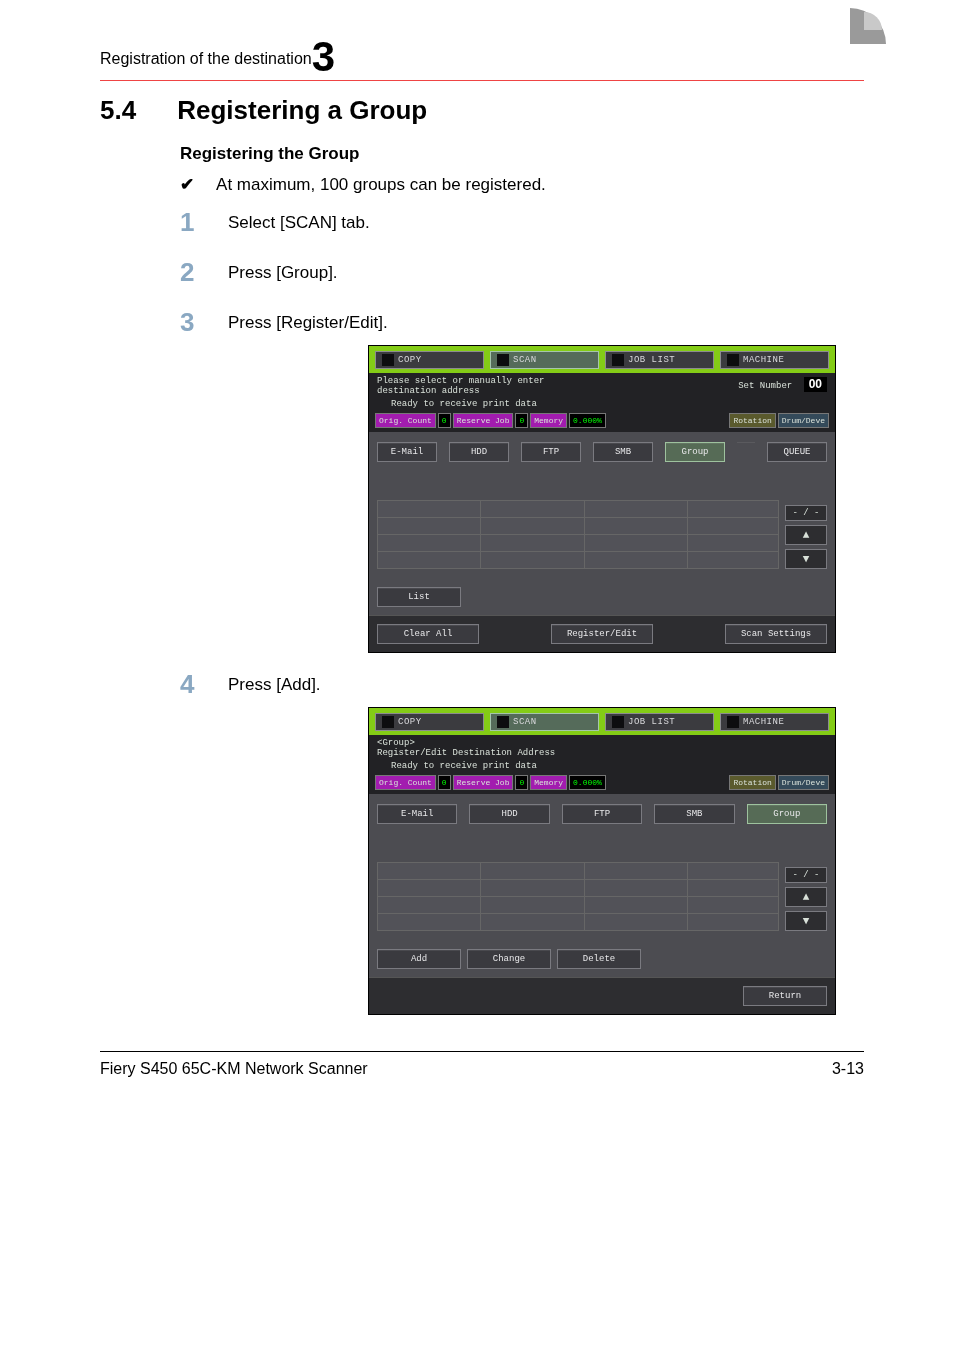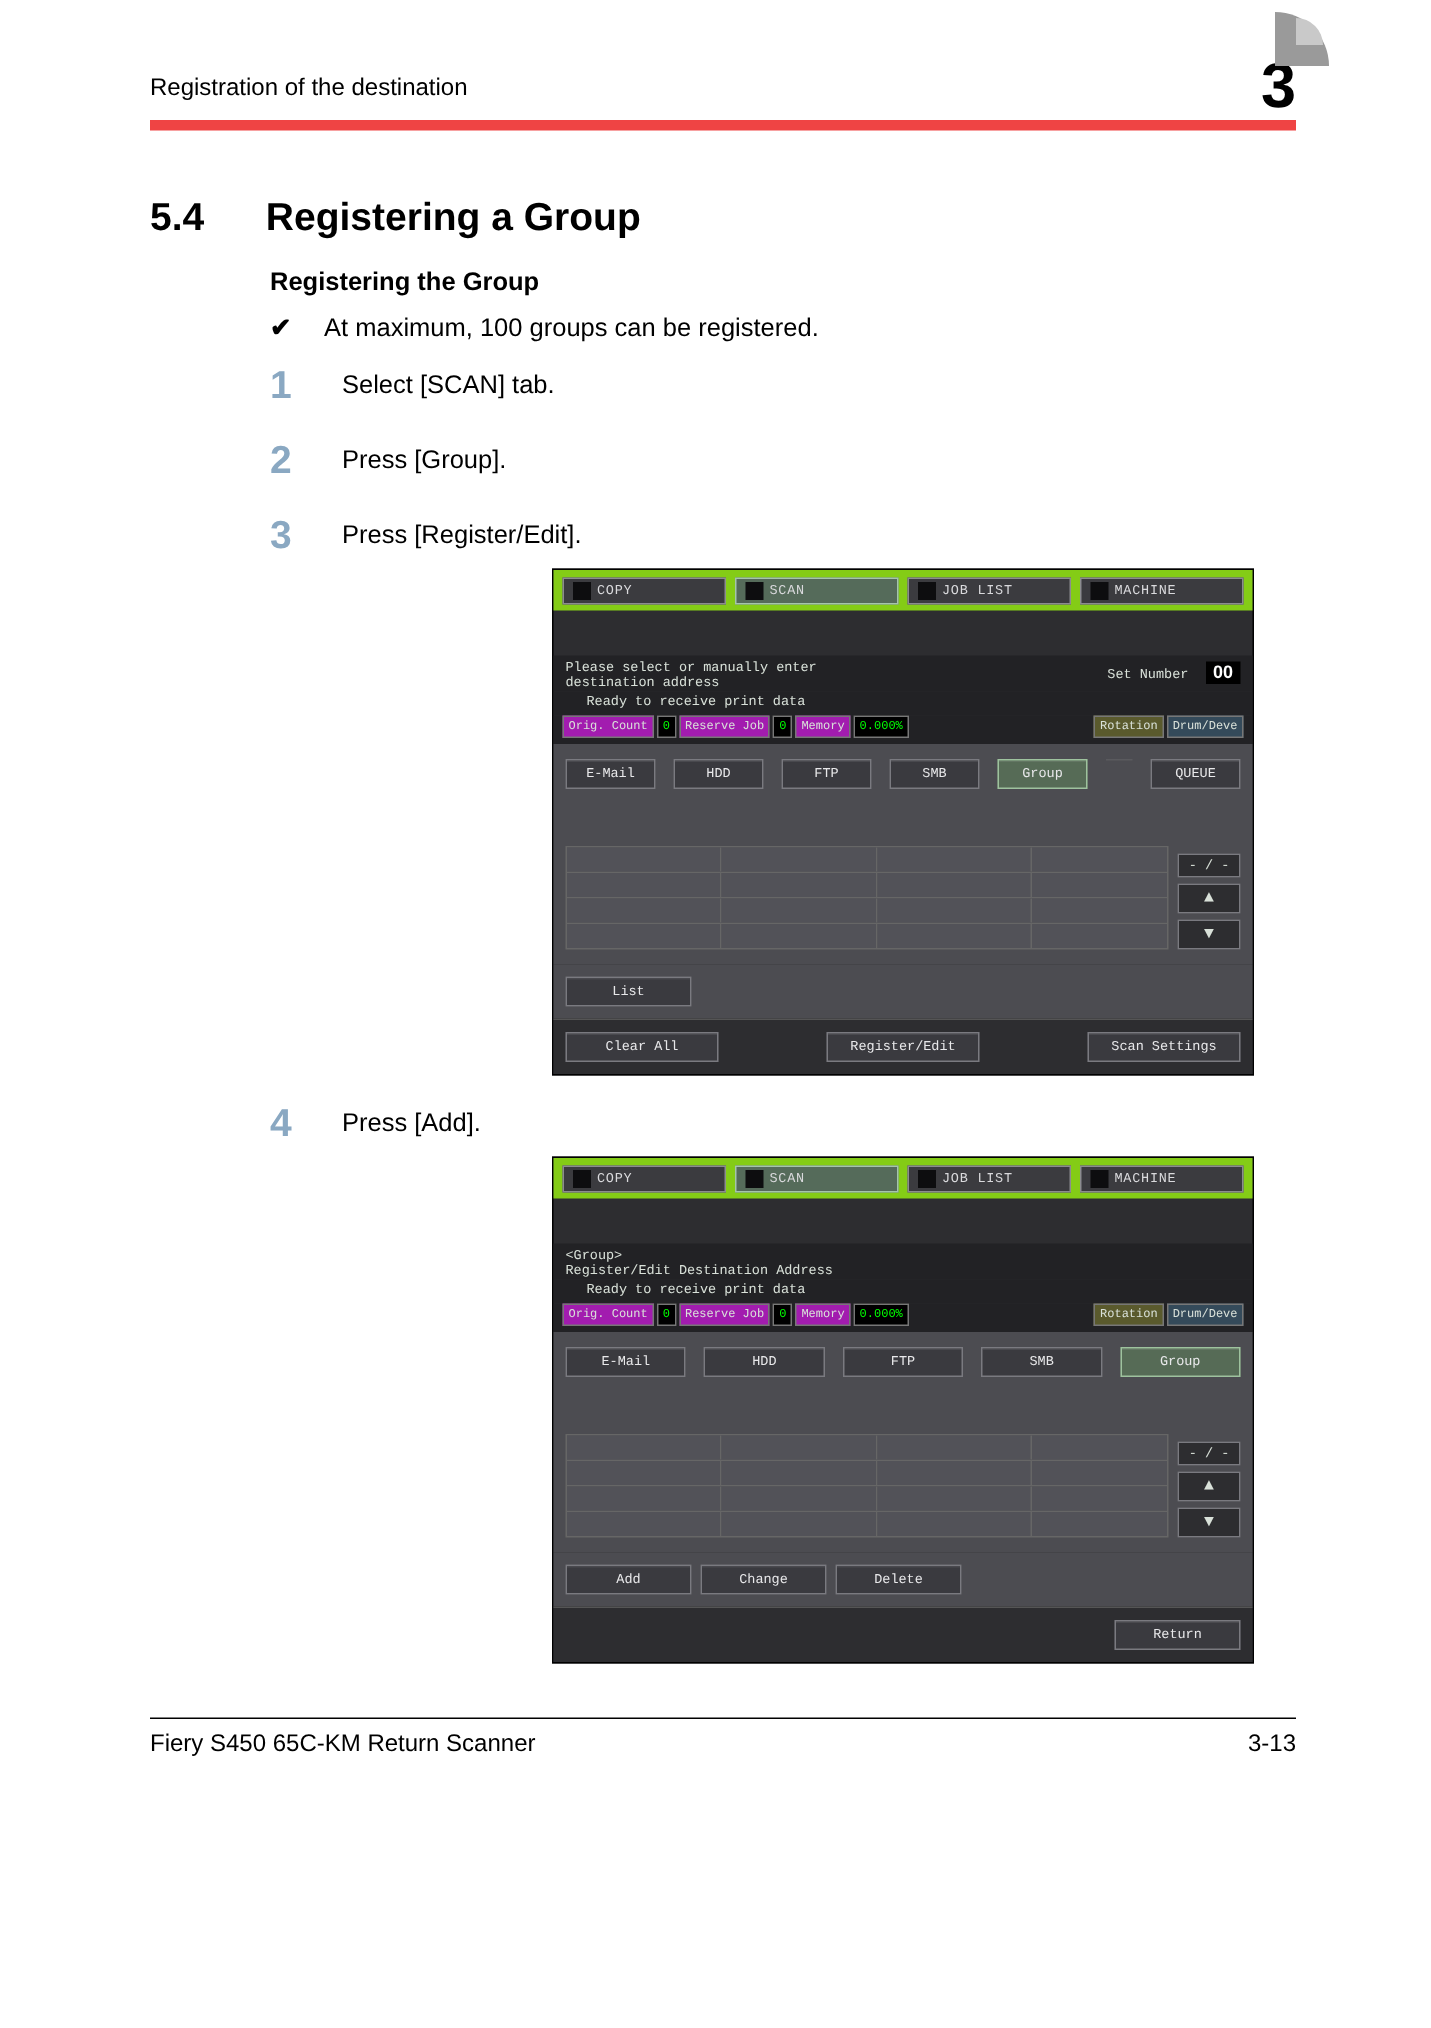--- a/index.html
+++ b/index.html
@@ -9,25 +9,24 @@
     color: #000;
     width: 954px;
   }
   .page {
     padding: 40px 90px 40px 100px;
     box-sizing: border-box;
     position: relative;
   }
   .header-row {
     display: flex;
-    justify-content: space-between;
-    align-items: center;
-    border-bottom: 7px solid #ef4444;
+    align-items: center;
+    border-bottom: 1px solid #ef4444;
     padding-bottom: 2px;
-    margin-bottom: 42px;
+    margin-bottom: 14px;
   }
   .header-left {
     font-size: 16px;
   }
   .header-right {
     font-size: 42px;
     font-family: "Arial Black", Arial, sans-serif;
     font-weight: 900;
     line-height: 1;
     margin-top: -4px;
@@ -146,21 +145,20 @@
     display: inline-block;
   }
   .ptab-text { font-size: 9px; letter-spacing: 0.5px; }
   .panel .msgbar {
     padding: 4px 8px 0 8px;
     font-size: 9px;
     line-height: 1.1;
     display: flex;
     justify-content: space-between;
     background: #222225;
-    margin-top: 30px;
   }
   .msgbar .rcol { text-align: right; font-size: 9px; }
   .setnum {
     display: inline-block;
     background: #000;
     color: #fff;
     font-weight: bold;
     font-size: 12px;
     padding: 1px 5px;
     margin-left: 6px;
@@ -519,17 +517,17 @@
           <div class="bottombtns2">
             <div class="gap"></div>
             <div class="pbtn" style="flex:0 0 82px">Return</div>
           </div>
         </div>
       </div>
     </li>
   </ol>
 
   <div class="footer-row">
-    <span>Fiery S450 65C-KM Return Scanner</span>
+    <span>Fiery S450 65C-KM Network Scanner</span>
     <span>3-13</span>
   </div>
 
 </div>
 
 </body></html>

